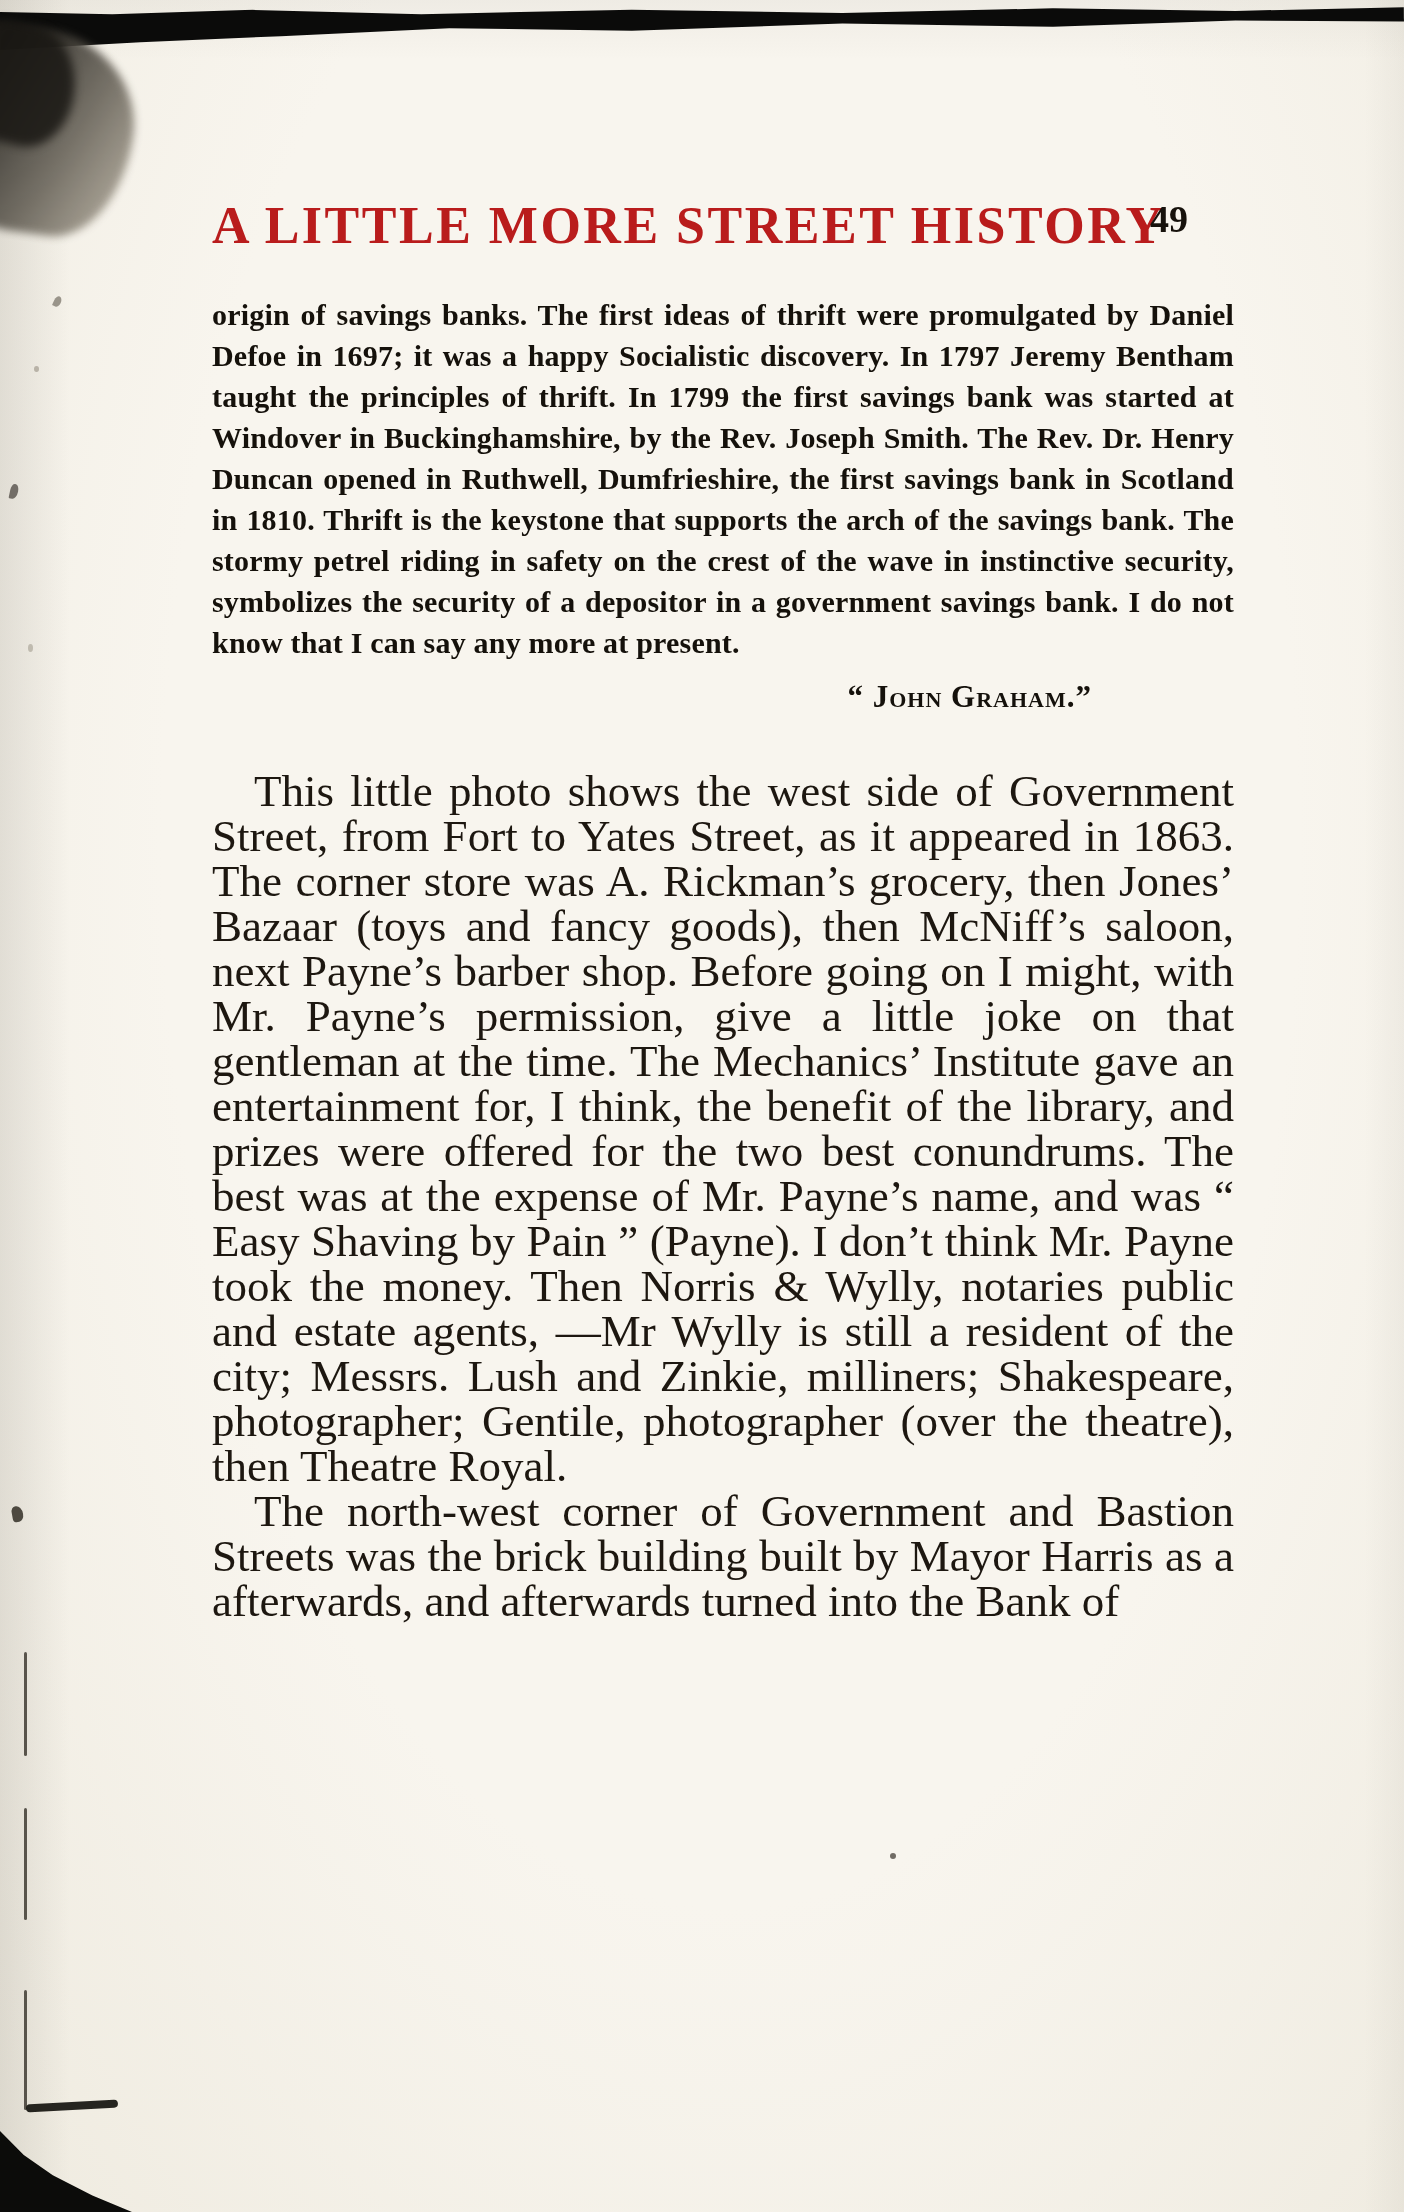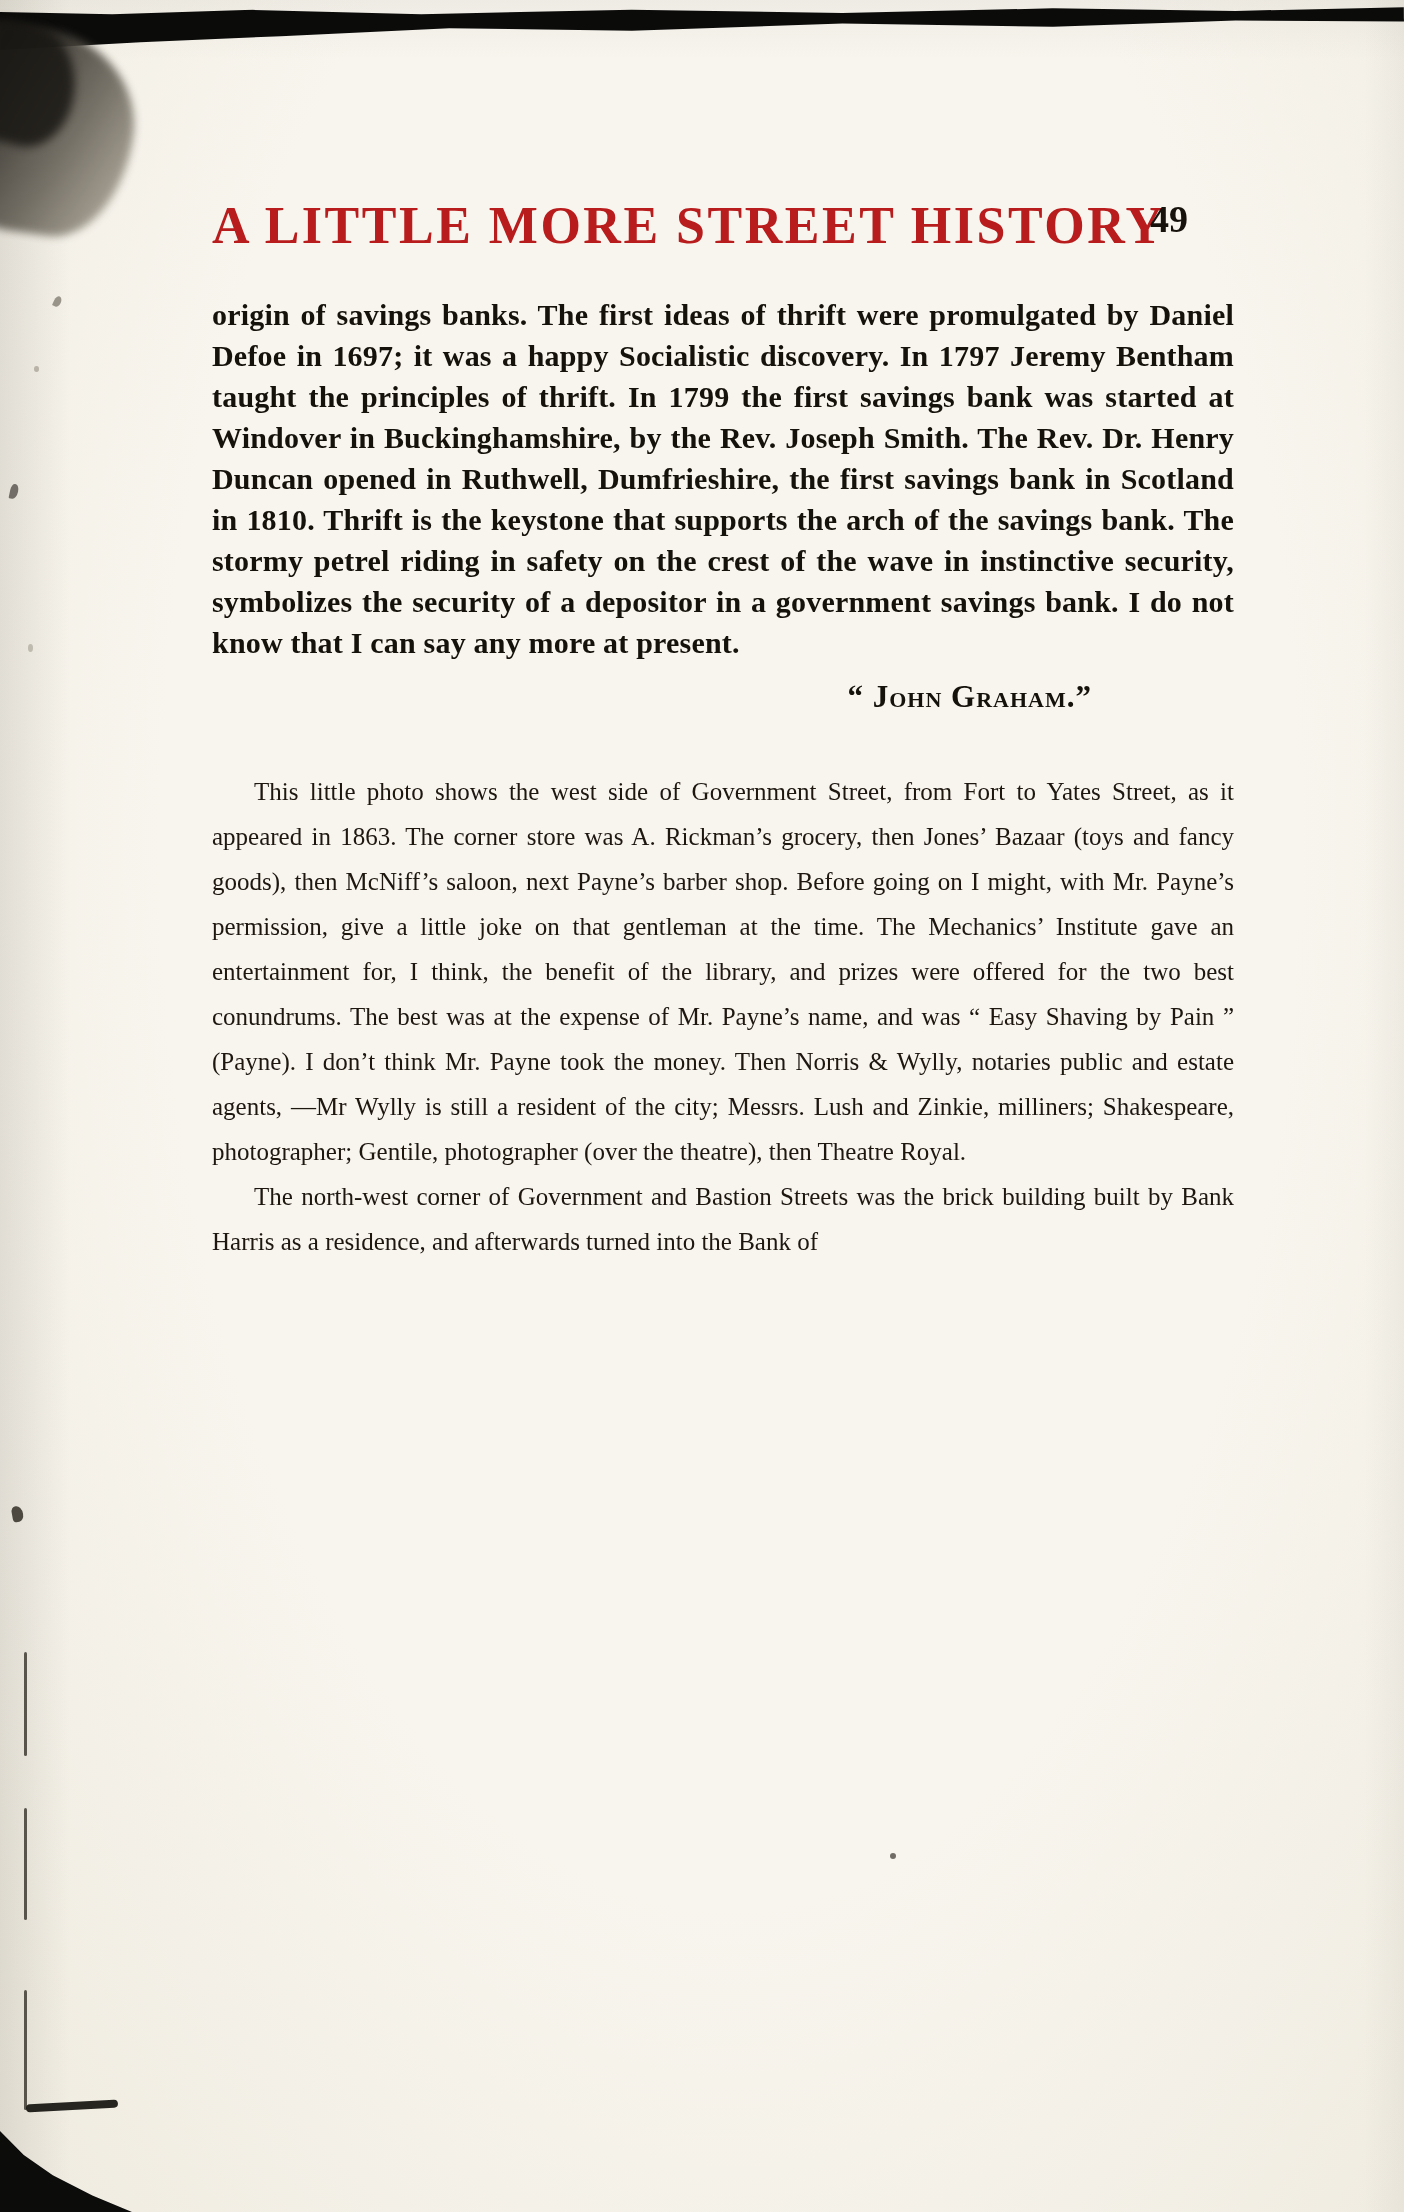--- a/index.html
+++ b/index.html
@@ -104,21 +104,21 @@
     padding-right: 142px;
     font-size: 31px;
     font-weight: 700;
     font-variant: small-caps;
     letter-spacing: 1px;
     color: #15110b;
   }
 
   .body-para {
     margin: 0;
-    font-size: 25px;
+    font-size: 45px;
     line-height: 45px;
     text-align: justify;
     text-justify: inter-word;
     text-indent: 42px;
     color: #1d1710;
   }
   .body-para.first { margin-top: 54px; }
 </style>
 </head>
 <body>
@@ -146,15 +146,15 @@
     <div class="page-title">A LITTLE MORE STREET HISTORY</div>
     <div class="page-number">49</div>
   </header>
 
   <p class="letter-body">origin of savings banks. The first ideas of thrift were promulgated by Daniel Defoe in 1697; it was a happy Socialistic discovery. In 1797 Jeremy Bentham taught the principles of thrift. In 1799 the first savings bank was started at Windover in Buckinghamshire, by the Rev. Joseph Smith. The Rev. Dr. Henry Duncan opened in Ruthwell, Dumfrieshire, the first savings bank in Scotland in 1810. Thrift is the keystone that supports the arch of the savings bank. The stormy petrel riding in safety on the crest of the wave in instinctive security, symbolizes the security of a depositor in a government savings bank. I do not know that I can say any more at present.</p>
 
   <p class="letter-signature">“ John Graham.”</p>
 
   <p class="body-para first">This little photo shows the west side of Government Street, from Fort to Yates Street, as it appeared in 1863. The corner store was A. Rickman’s grocery, then Jones’ Bazaar (toys and fancy goods), then McNiff’s saloon, next Payne’s barber shop. Before going on I might, with Mr. Payne’s permission, give a little joke on that gentleman at the time. The Mechanics’ Institute gave an entertainment for, I think, the benefit of the library, and prizes were offered for the two best conundrums. The best was at the expense of Mr. Payne’s name, and was “ Easy Shaving by Pain ” (Payne). I don’t think Mr. Payne took the money. Then Norris &amp; Wylly, notaries public and estate agents, —Mr Wylly is still a resident of the city; Messrs. Lush and Zinkie, milliners; Shakespeare, photographer; Gentile, photographer (over the theatre), then Theatre Royal.</p>
 
-  <p class="body-para">The north-west corner of Government and Bastion Streets was the brick building built by Bank Harris as a residence, and afterwards turned into the Bank of</p>
+  <p class="body-para">The north-west corner of Government and Bastion Streets was the brick building built by Mayor Harris as a afterwards, and afterwards turned into the Bank of</p>
 
 </div>
 
 </body></html>

